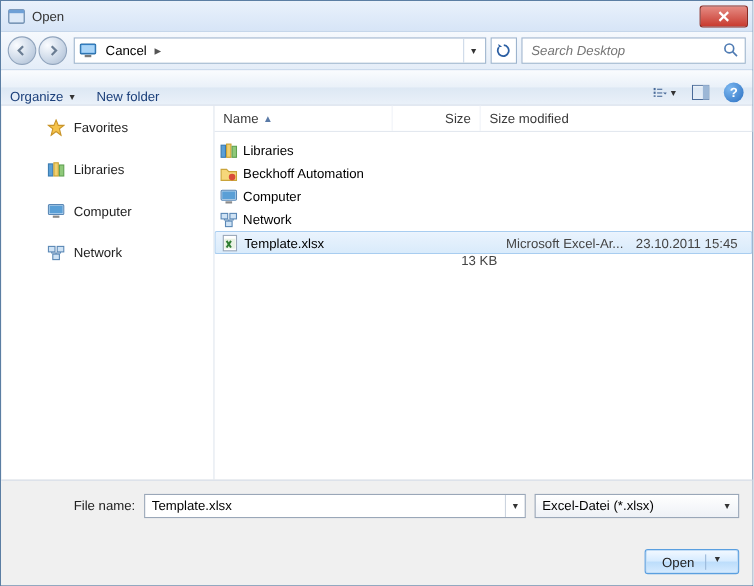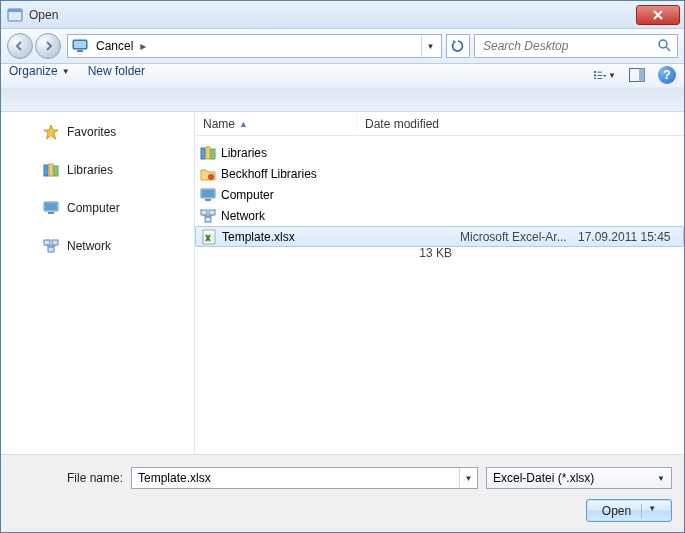--- a/index.html
+++ b/index.html
@@ -97,24 +97,24 @@
     border:1px solid #9db4ce; background:#fff;
     display:flex;align-items:center;padding:0 6px;color:#888;
   }
   .searchbar input {
     border:none;outline:none;flex:1;font:inherit;color:#14532d;font-style:italic;
     background:transparent;
   }
   .searchbar .sicon { color:#4f7bb3; }
   
   .toolbar {
-    height: 48px;
+    height: 32px;
     background: linear-gradient(#fafcfe, #eaf1f9 48%, #dde8f4 52%, #eaf1f9);
     border-bottom: 1px solid #cfdae8;
-    display:flex;align-items:flex-start;padding:0 8px;gap:18px;
+    display:flex;align-items:flex-end;padding:0 8px;gap:18px;
   }
   .toolbar .tbtn {
     color:#1b3f7a;cursor:pointer;display:flex;align-items:center;gap:4px;
   }
   .toolbar .right {
     margin-left:auto;display:flex;align-items:center;gap:10px;
   }
   .toolbar .iconbtn {
     width:22px;height:22px;display:flex;align-items:center;justify-content:center;
     cursor:pointer;color:#4a6b99;
@@ -173,21 +173,21 @@
   .cell-size { width: 80px; text-align:right;padding-right:8px;color:#444;margin-top:32px; }
   .cell-type { width: 118px; overflow:hidden;text-overflow:ellipsis;white-space:nowrap;color:#444; }
   .cell-date { flex:1;color:#444; }
   
   .bottom {
     border-top:1px solid #d4dce7;
     background:#f0f0f0;
     padding:12px 12px 10px 12px;
   }
   .fn-row {
-    display:flex;align-items:center;gap:8px;margin-bottom:10px;justify-content:space-between;
+    display:flex;align-items:center;gap:8px;margin-bottom:28px;justify-content:space-between;
   }
   .fn-label { width:110px;text-align:right;color:#222; }
   .fn-input-wrap {
     flex:1;display:flex;align-items:center;
     border:1px solid #9aa7b8;background:#fff;height:22px;
   }
   .fn-input-wrap input {
     flex:1;border:none;outline:none;padding:0 6px;font:inherit;background:transparent;
   }
   .fn-input-wrap .dd {
@@ -355,22 +355,25 @@
         <span>Network</span>
       </div>
     </div>
 
     <div class="filelist">
       <div class="columns">
         <div class="col col-name">
           <span>Name</span>
           <span class="sort-arrow">▲</span>
         </div>
+        <div class="col col-size">
+            <span>Size</span>
+          </div>
         <div class="col col-date">
-            <span>Date modified</span>
+            <span>Size modified</span>
           </div>
       </div>
       <div class="rows" id="rows-container">
           <div class="row">
             <span class="ricon">
               <svg width="16" height="16" viewBox="0 0 16 16">
                 <rect x="1" y="3" width="4" height="11" fill="#5a9fd6" stroke="#3a7ab0"></rect>
                 <rect x="6" y="2" width="4" height="12" fill="#f0d070" stroke="#c9a030"></rect>
                 <rect x="11" y="4" width="4" height="10" fill="#8fc97a" stroke="#5fa050"></rect>
               </svg>
@@ -380,21 +383,21 @@
             <span class="cell-type"></span>
             <span class="cell-date"></span>
           </div>
           <div class="row">
             <span class="ricon">
               <svg width="16" height="16" viewBox="0 0 16 16">
                 <path d="M1 4 L6 4 L8 6 L15 6 L15 14 L1 14 Z" fill="#f6d77a" stroke="#caa43a"></path>
                 <circle cx="11" cy="11" r="3" fill="#d94c3a"></circle>
               </svg>
             </span>
-            <span class="cell-name">Beckhoff Libraries</span>
+            <span class="cell-name">Beckhoff Automation</span>
             <span class="cell-size"></span>
             <span class="cell-type"></span>
             <span class="cell-date"></span>
           </div>
           <div class="row">
             <span class="ricon">
               <svg width="16" height="16" viewBox="0 0 16 16">
                 <rect x="1" y="2" width="14" height="9" rx="1" fill="#cfe3f5" stroke="#5a87b5"></rect>
                 <rect x="2" y="3" width="12" height="7" fill="#5a9fd6"></rect>
                 <rect x="5" y="12" width="6" height="2" fill="#8a8a8a"></rect>
@@ -423,21 +426,21 @@
             <span class="ricon">
               <svg width="16" height="16" viewBox="0 0 16 16">
                 <rect x="2" y="1" width="12" height="14" fill="#fff" stroke="#9aa7b8"></rect>
                 <rect x="3" y="4" width="10" height="9" fill="#e9f2e4"></rect>
                 <path d="M5 6 L9 12 M9 6 L5 12" stroke="#2f7d32" stroke-width="1.8"></path>
               </svg>
             </span>
             <span class="cell-name">Template.xlsx</span>
             <span class="cell-size">13 KB</span>
             <span class="cell-type">Microsoft Excel-Ar...</span>
-            <span class="cell-date">17.09.2011 15:45</span>
+            <span class="cell-date">23.10.2011 15:45</span>
           </div>
         </div>
     </div>
   </div>
 
   <div class="bottom">
     <div class="fn-row">
       <div class="fn-label">File name:</div>
       <div class="fn-input-wrap">
         <input value="Template.xlsx" style="">

